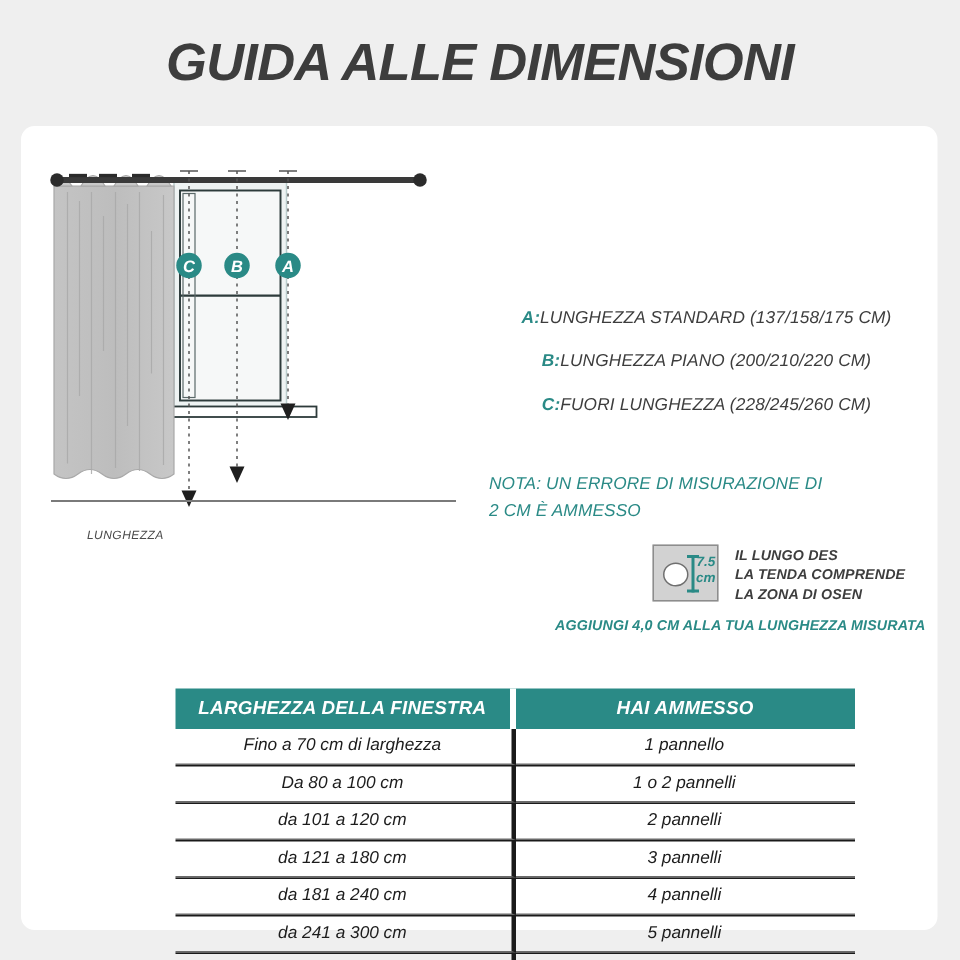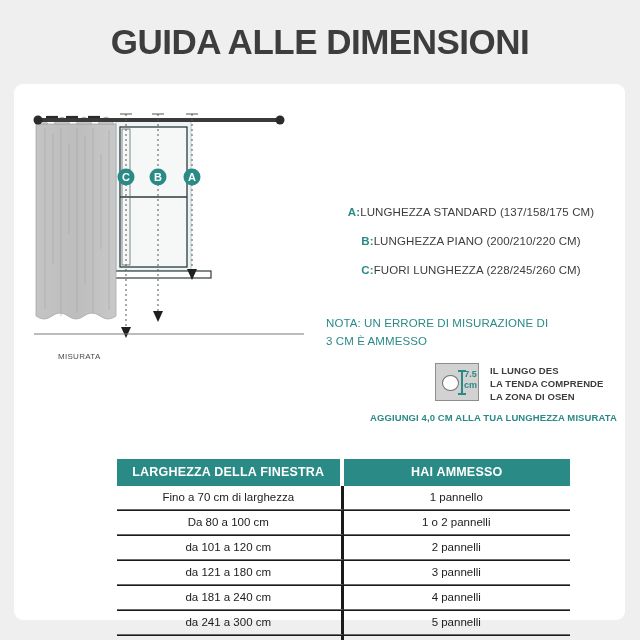--- a/index.html
+++ b/index.html
@@ -2,21 +2,21 @@
 <html><head>
 <meta charset="utf-8">
 <style>
   html,body{margin:0;padding:0;}
   body{
     width:640px;height:640px;
     background:#efefef;
     font-family:"Liberation Sans", sans-serif;
     overflow:hidden;
   }
-  .page{position:relative;width:590px;height:640px;}
+  .page{position:relative;width:590px;height:640px;font-style:italic;}
 
   .title{
     position:absolute;left:0;top:22px;width:640px;
     text-align:center;
     font-size:35px;font-weight:bold;letter-spacing:-0.5px;
     color:#3d3d3d;
   }
 
   .card{
     position:absolute;left:14px;top:84px;
@@ -168,38 +168,38 @@
         <g>
           <circle cx="144" cy="93" r="8.5" fill="#2a8a86"></circle>
           <text x="144" y="97" font-family="Liberation Sans, sans-serif" font-size="11" font-weight="bold" fill="#ffffff" text-anchor="middle">B</text>
         </g>
         <g>
           <circle cx="178" cy="93" r="8.5" fill="#2a8a86"></circle>
           <text x="178" y="97" font-family="Liberation Sans, sans-serif" font-size="11" font-weight="bold" fill="#ffffff" text-anchor="middle">A</text>
         </g>
       </svg>
 
-      <div style="position:absolute;left:44px;top:268px;font-size:8px;color:#4a4a4a;letter-spacing:.3px;">MISURATA</div>
+      <div style="position:absolute;left:44px;top:268px;font-size:8px;color:#4a4a4a;letter-spacing:.3px;">LUNGHEZZA</div>
     </div>
 
     <div class="legend">
       <div class="legend-row">
         <span class="key">A:</span><span>LUNGHEZZA STANDARD (137/158/175 CM)</span>
       </div>
       <div class="legend-row">
         <span class="key">B:</span><span>LUNGHEZZA PIANO (200/210/220 CM)</span>
       </div>
       <div class="legend-row">
         <span class="key">C:</span><span>FUORI LUNGHEZZA (228/245/260 CM)</span>
       </div>
     </div>
 
     <div class="note">
       <div>NOTA: UN ERRORE DI MISURAZIONE DI</div>
-      <div>3 CM È AMMESSO</div>
+      <div>2 CM È AMMESSO</div>
     </div>
 
     <div class="grommet-box">
       <div class="grommet-hole"></div>
       <div class="grommet-bar"></div>
       <div class="grommet-cap" style="top:6px;"></div>
       <div class="grommet-cap" style="top:29px;"></div>
       <div class="grommet-meas">
         <div>7.5</div>
         <div>cm</div>

